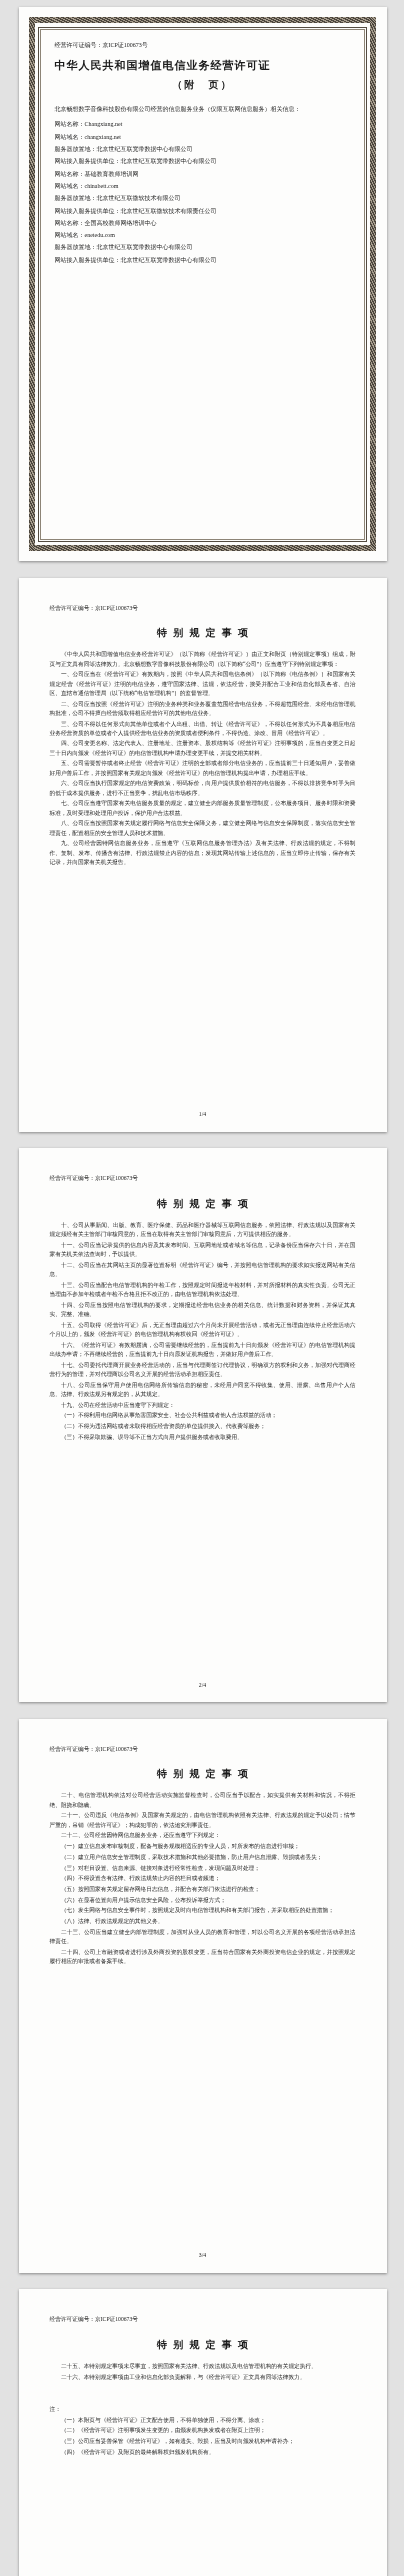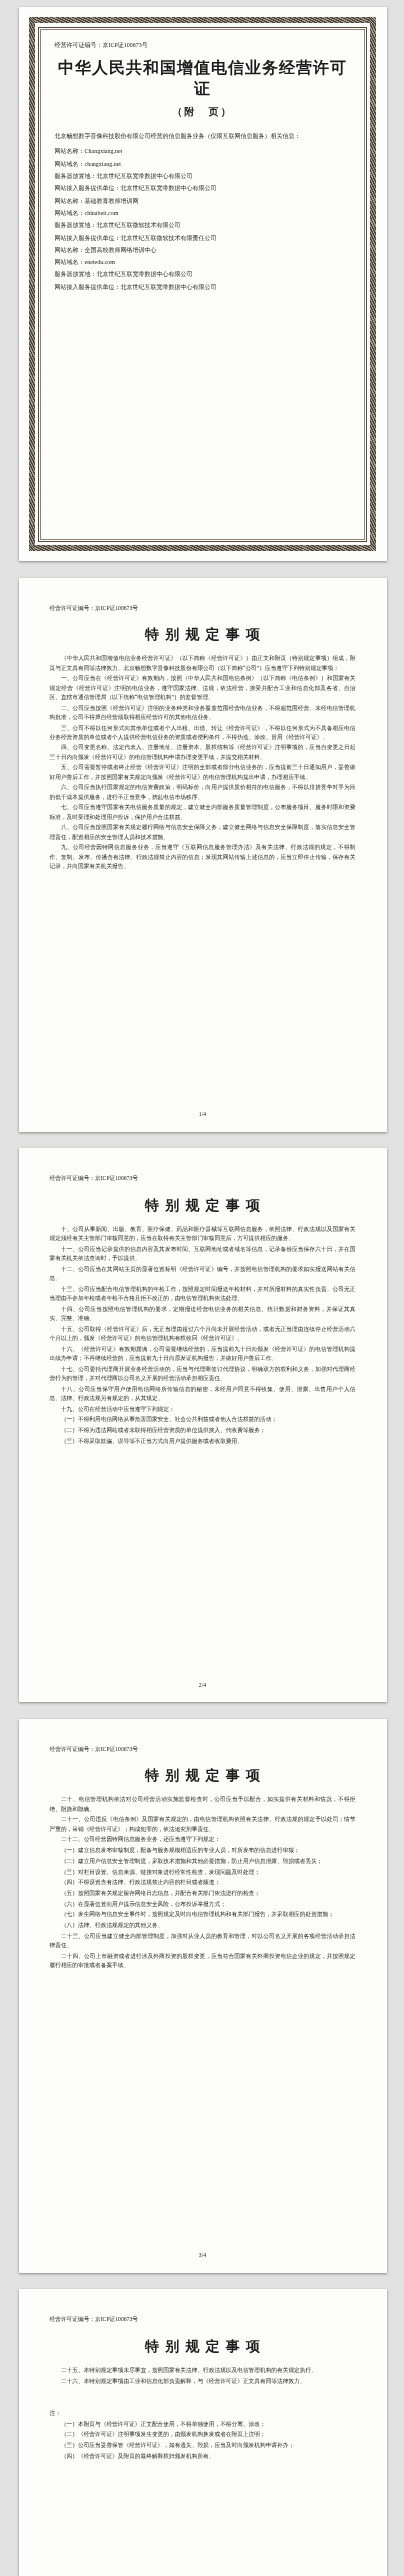--- a/index.html
+++ b/index.html
@@ -34,42 +34,42 @@
   .cert-line2{
     position:absolute; inset:21.6px;
     border:0.5px solid #8d8476;
   }
   .cert-content{
     position:absolute; inset:30px 36px;
     font-size:6px;
   }
   .cert-header{margin:4.1px 0 8.2px; font-size:6px;}
   .cert-title{
-    text-align:center;
-    font-size:16px; font-weight:bold;
+    text-align:left;
+    font-size:11px; font-weight:bold;
     letter-spacing:1px;
     margin:2.1px 0 1px;
   }
   .cert-subtitle{
     text-align:center; font-size:10px; font-weight:bold;
     letter-spacing:2.1px; margin:4.1px 0 12.4px;
   }
   .cert-intro{
     font-size:6px; line-height:1.9; text-align:justify;
     margin:0 0 3.1px;
   }
   .info-line{font-size:6px; line-height:2.05; white-space:normal;}
   .info-label{}
   .info-value{}
 
   
   .prov-inner{padding:27px 31px 0; box-sizing:border-box;}
   .lic-line{font-size:5.7px;}
   .prov-title{
-    text-align:center; font-weight:bold; font-size:14px;
+    text-align:center; font-weight:bold; font-size:10px;
     letter-spacing:6.2px; text-indent:6.2px;
     margin:13.4px 0 10.3px;
   }
   .para{
     font-size:5.7px; line-height:1.62; text-align:justify;
     text-indent:2em; margin:0 0 1.5px;
   }
   .para.gap{margin-top:23px;}
   .para.noindent{text-indent:0;}
   .page-no{

